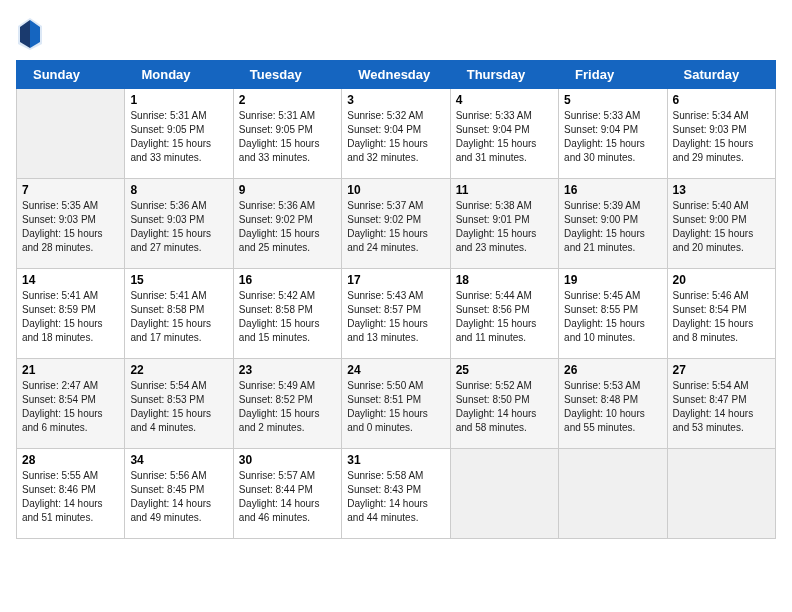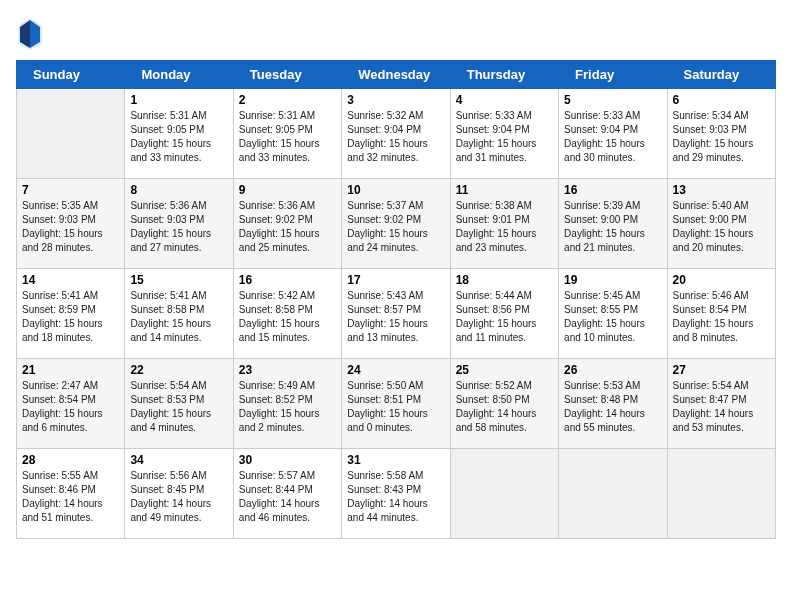--- a/index.html
+++ b/index.html
@@ -245,21 +245,21 @@
             <div>Sunrise: 5:41 AM</div>
             <div>Sunset: 8:59 PM</div>
             <div>Daylight: 15 hours and 18 minutes.</div>
           </div>
         </td>
         <td>
           <span class="day-number">15</span>
           <div class="day-info">
             <div>Sunrise: 5:41 AM</div>
             <div>Sunset: 8:58 PM</div>
-            <div>Daylight: 15 hours and 14 minutes.</div>
+            <div>Daylight: 15 hours and 17 minutes.</div>
           </div>
         </td>
         <td>
           <span class="day-number">16</span>
           <div class="day-info">
             <div>Sunrise: 5:42 AM</div>
             <div>Sunset: 8:58 PM</div>
             <div>Daylight: 15 hours and 15 minutes.</div>
           </div>
         </td>
@@ -335,21 +335,21 @@
             <div>Sunrise: 5:52 AM</div>
             <div>Sunset: 8:50 PM</div>
             <div>Daylight: 14 hours and 58 minutes.</div>
           </div>
         </td>
         <td>
           <span class="day-number">26</span>
           <div class="day-info">
             <div>Sunrise: 5:53 AM</div>
             <div>Sunset: 8:48 PM</div>
-            <div>Daylight: 14 hours and 55 minutes.</div>
+            <div>Daylight: 10 hours and 55 minutes.</div>
           </div>
         </td>
         <td>
           <span class="day-number">27</span>
           <div class="day-info">
             <div>Sunrise: 5:54 AM</div>
             <div>Sunset: 8:47 PM</div>
             <div>Daylight: 14 hours and 53 minutes.</div>
           </div>
         </td>

